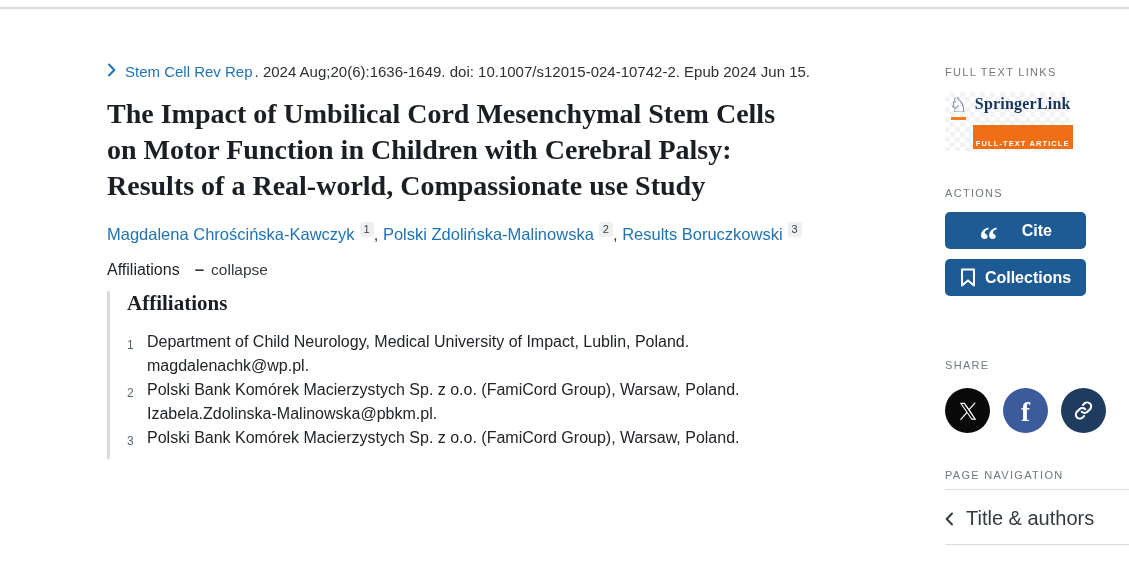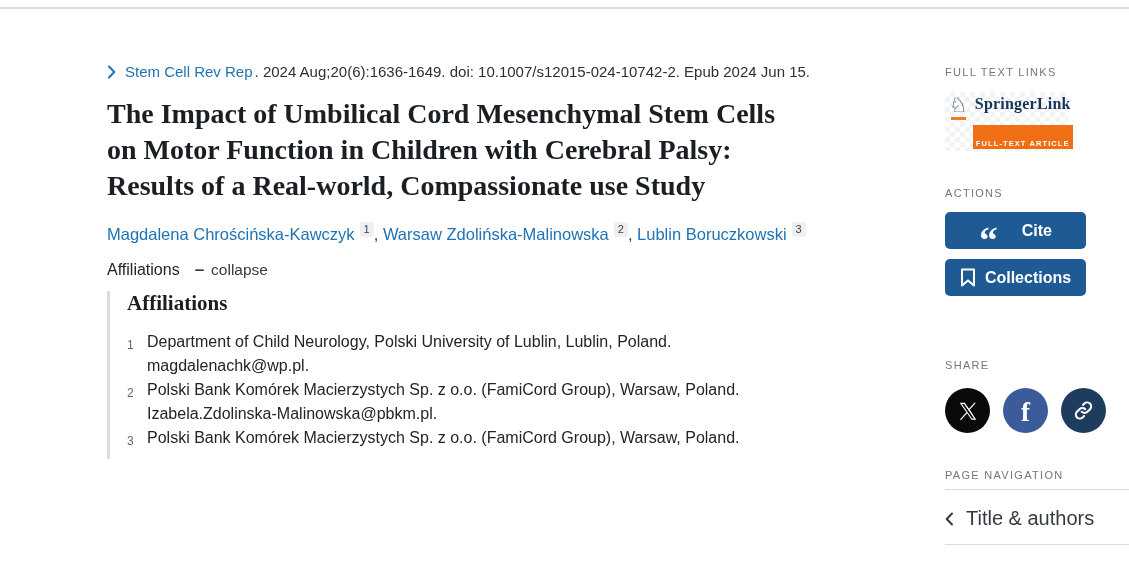--- a/index.html
+++ b/index.html
@@ -17,21 +17,21 @@
   *{box-sizing:border-box;}
   html,body{margin:0;padding:0;}
   body{
     width:1129px;height:571px;overflow:hidden;position:relative;
     background:#fff;font-family:"Liberation Sans",sans-serif;color:var(--body_text);
   }
   .top-rule{height:9px;border-bottom:2px solid #dcdcdc;}
 
   
   .main-col{position:absolute;left:107px;top:11px;width:748px;}
-  .breadcrumb{margin-top:52px;font-size:15px;color:#2b3035;display:flex;align-items:center;}
+  .breadcrumb{margin-top:52px;font-size:15px;color:#2b3035;display:flex;align-items:flex-start;}
   .breadcrumb .chev{margin-right:9px;display:inline-flex;}
   .breadcrumb a{color:var(--link_blue);text-decoration:none;cursor:pointer;}
   .breadcrumb .cite-str{margin-left:2px;}
 
   h1.article-title{
     margin:16px 0 0;font-family:"Liberation Serif","DejaVu Serif",serif;
     font-size:28px;line-height:36px;font-weight:700;color:#1b1f23;max-width:690px;
   }
 
   .authors{margin-top:21px;font-size:16.5px;color:#353b41;}
@@ -130,36 +130,36 @@
       <svg width="9" height="14" viewBox="0 0 9 14">
           <path d="M2 1.5 L7.3 7 L2 12.5" fill="none" stroke="#1f72b4" stroke-width="2" stroke-linecap="round" stroke-linejoin="round"></path>
         </svg>
     </span>
     <a>Stem Cell Rev Rep</a>
       <span class="cite-str">. 2024 Aug;20(6):1636-1649. doi: 10.1007/s12015-024-10742-2. Epub 2024 Jun 15.</span>
   </div>
 
   <h1 class="article-title">The Impact of Umbilical Cord Mesenchymal Stem Cells on Motor Function in Children with Cerebral Palsy: Results of a Real-world, Compassionate use Study</h1>
 
-  <div class="authors"><a class="author-link">Magdalena Chrościńska-Kawczyk</a><span class="sup-chip">1</span><span>, </span><a class="author-link">Warsaw Zdolińska-Malinowska</a><span class="sup-chip">2</span><span>, </span><a class="author-link">Lublin Boruczkowski</a><span class="sup-chip">3</span></div>
+  <div class="authors"><a class="author-link">Magdalena Chrościńska-Kawczyk</a><span class="sup-chip">1</span><span>, </span><a class="author-link">Polski Zdolińska-Malinowska</a><span class="sup-chip">2</span><span>, </span><a class="author-link">Results Boruczkowski</a><span class="sup-chip">3</span></div>
 
   <div class="affil-toggle">
     <span>Affiliations</span>
     <button class="collapse-btn">
       <span class="minus">–</span>
       <span>collapse</span>
     </button>
   </div>
 
   <section class="affil-panel">
     <h2>Affiliations</h2>
     <ol class="affil-list">
         <li class="affil-item">
           <span class="affil-num">1</span>
-          <span>Department of Child Neurology, Polski University of Lublin, Lublin, Poland. magdalenachk@wp.pl.</span>
+          <span>Department of Child Neurology, Medical University of Impact, Lublin, Poland. magdalenachk@wp.pl.</span>
         </li>
         <li class="affil-item">
           <span class="affil-num">2</span>
           <span>Polski Bank Komórek Macierzystych Sp. z o.o. (FamiCord Group), Warsaw, Poland. Izabela.Zdolinska-Malinowska@pbkm.pl.</span>
         </li>
         <li class="affil-item">
           <span class="affil-num">3</span>
           <span>Polski Bank Komórek Macierzystych Sp. z o.o. (FamiCord Group), Warsaw, Poland.</span>
         </li>
       </ol>

